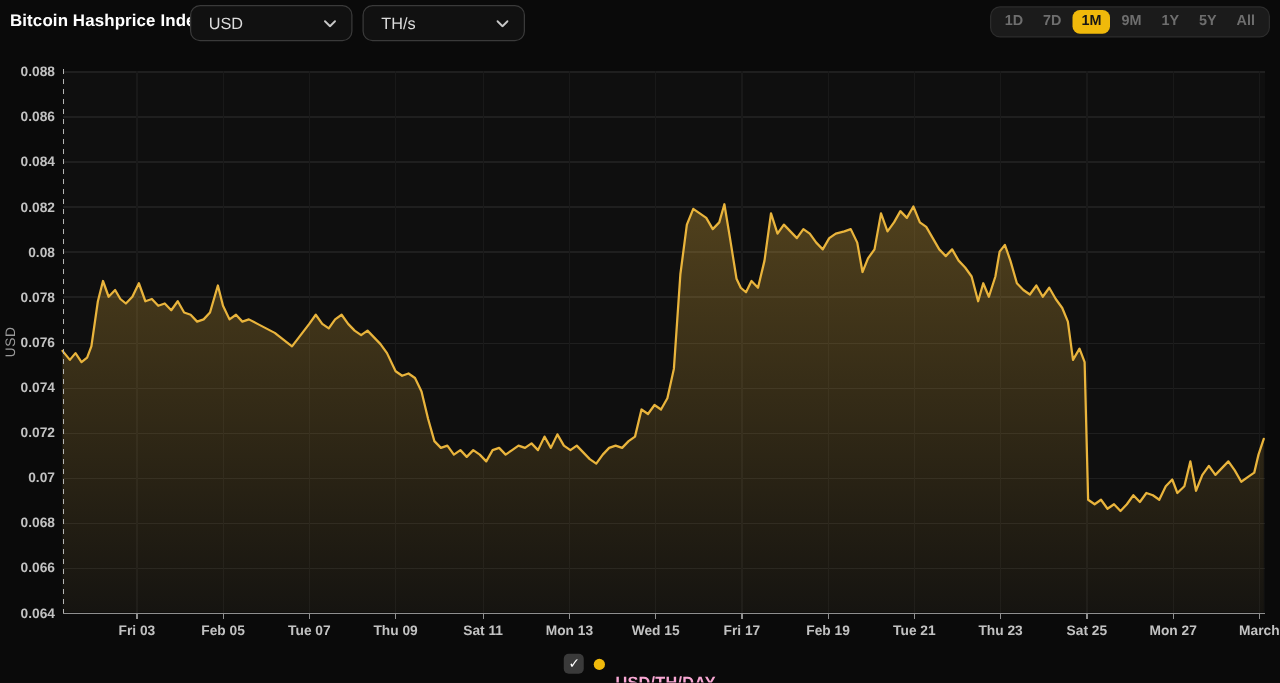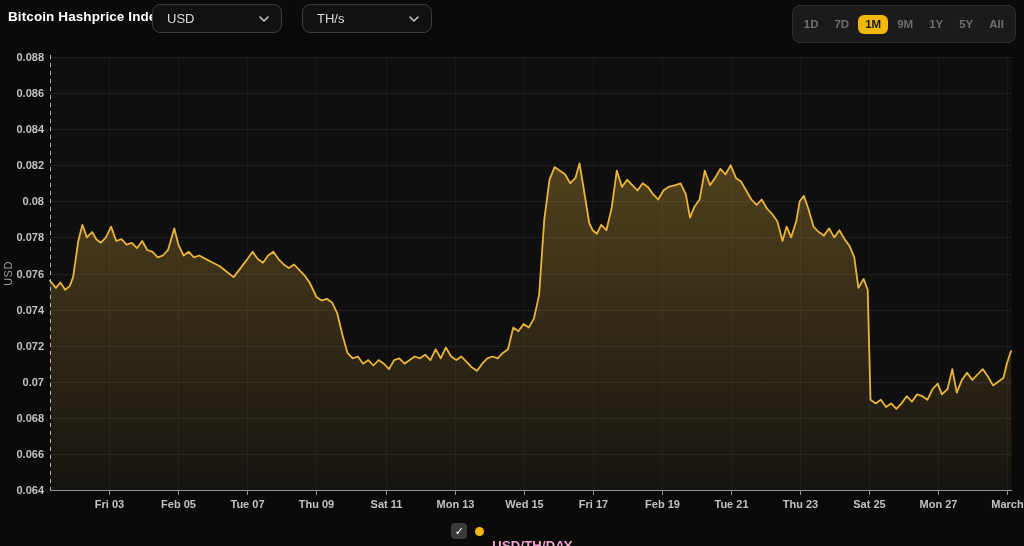--- a/index.html
+++ b/index.html
@@ -15,28 +15,28 @@
     color:#ffffff;font-size:13.5px;font-weight:bold;letter-spacing:.1px;
   }
   .dropdown{
     position:absolute;top:4px;height:29px;width:130px;box-sizing:border-box;
     background:#111111;border:1px solid #3a3a3a;border-radius:8px;
     display:flex;align-items:center;justify-content:space-between;
     padding:0 12px 0 14px;cursor:pointer;
   }
   .dropdown .val{color:#dcdcdc;font-size:13px;}
   .dd-usd{left:152px;}
-  .dd-ths{left:302px;}
+  .dd-ths{left:290px;}
   .dl-btn{
     position:absolute;left:810px;top:7px;width:22px;height:22px;
     display:flex;align-items:center;justify-content:center;cursor:pointer;
     background:transparent;border:none;padding:0;
   }
   .range-box{
-    position:absolute;right:8px;top:5px;height:38px;box-sizing:border-box;
+    position:absolute;right:8px;top:5px;height:25px;box-sizing:border-box;
     background:#1b1b1b;border:1px solid #2c2c2c;border-radius:8px;
     display:flex;align-items:center;padding:0 4px;gap:2px;
   }
   .range-btn{
     background:transparent;border:none;color:#6e6e6e;
     font-family:"Liberation Sans",sans-serif;
     font-size:11.5px;font-weight:bold;padding:2px 7px;border-radius:6px;
     cursor:pointer;line-height:15px;
   }
   .range-btn.active{background:#f0b90b;color:#161616;text-align:center;}

